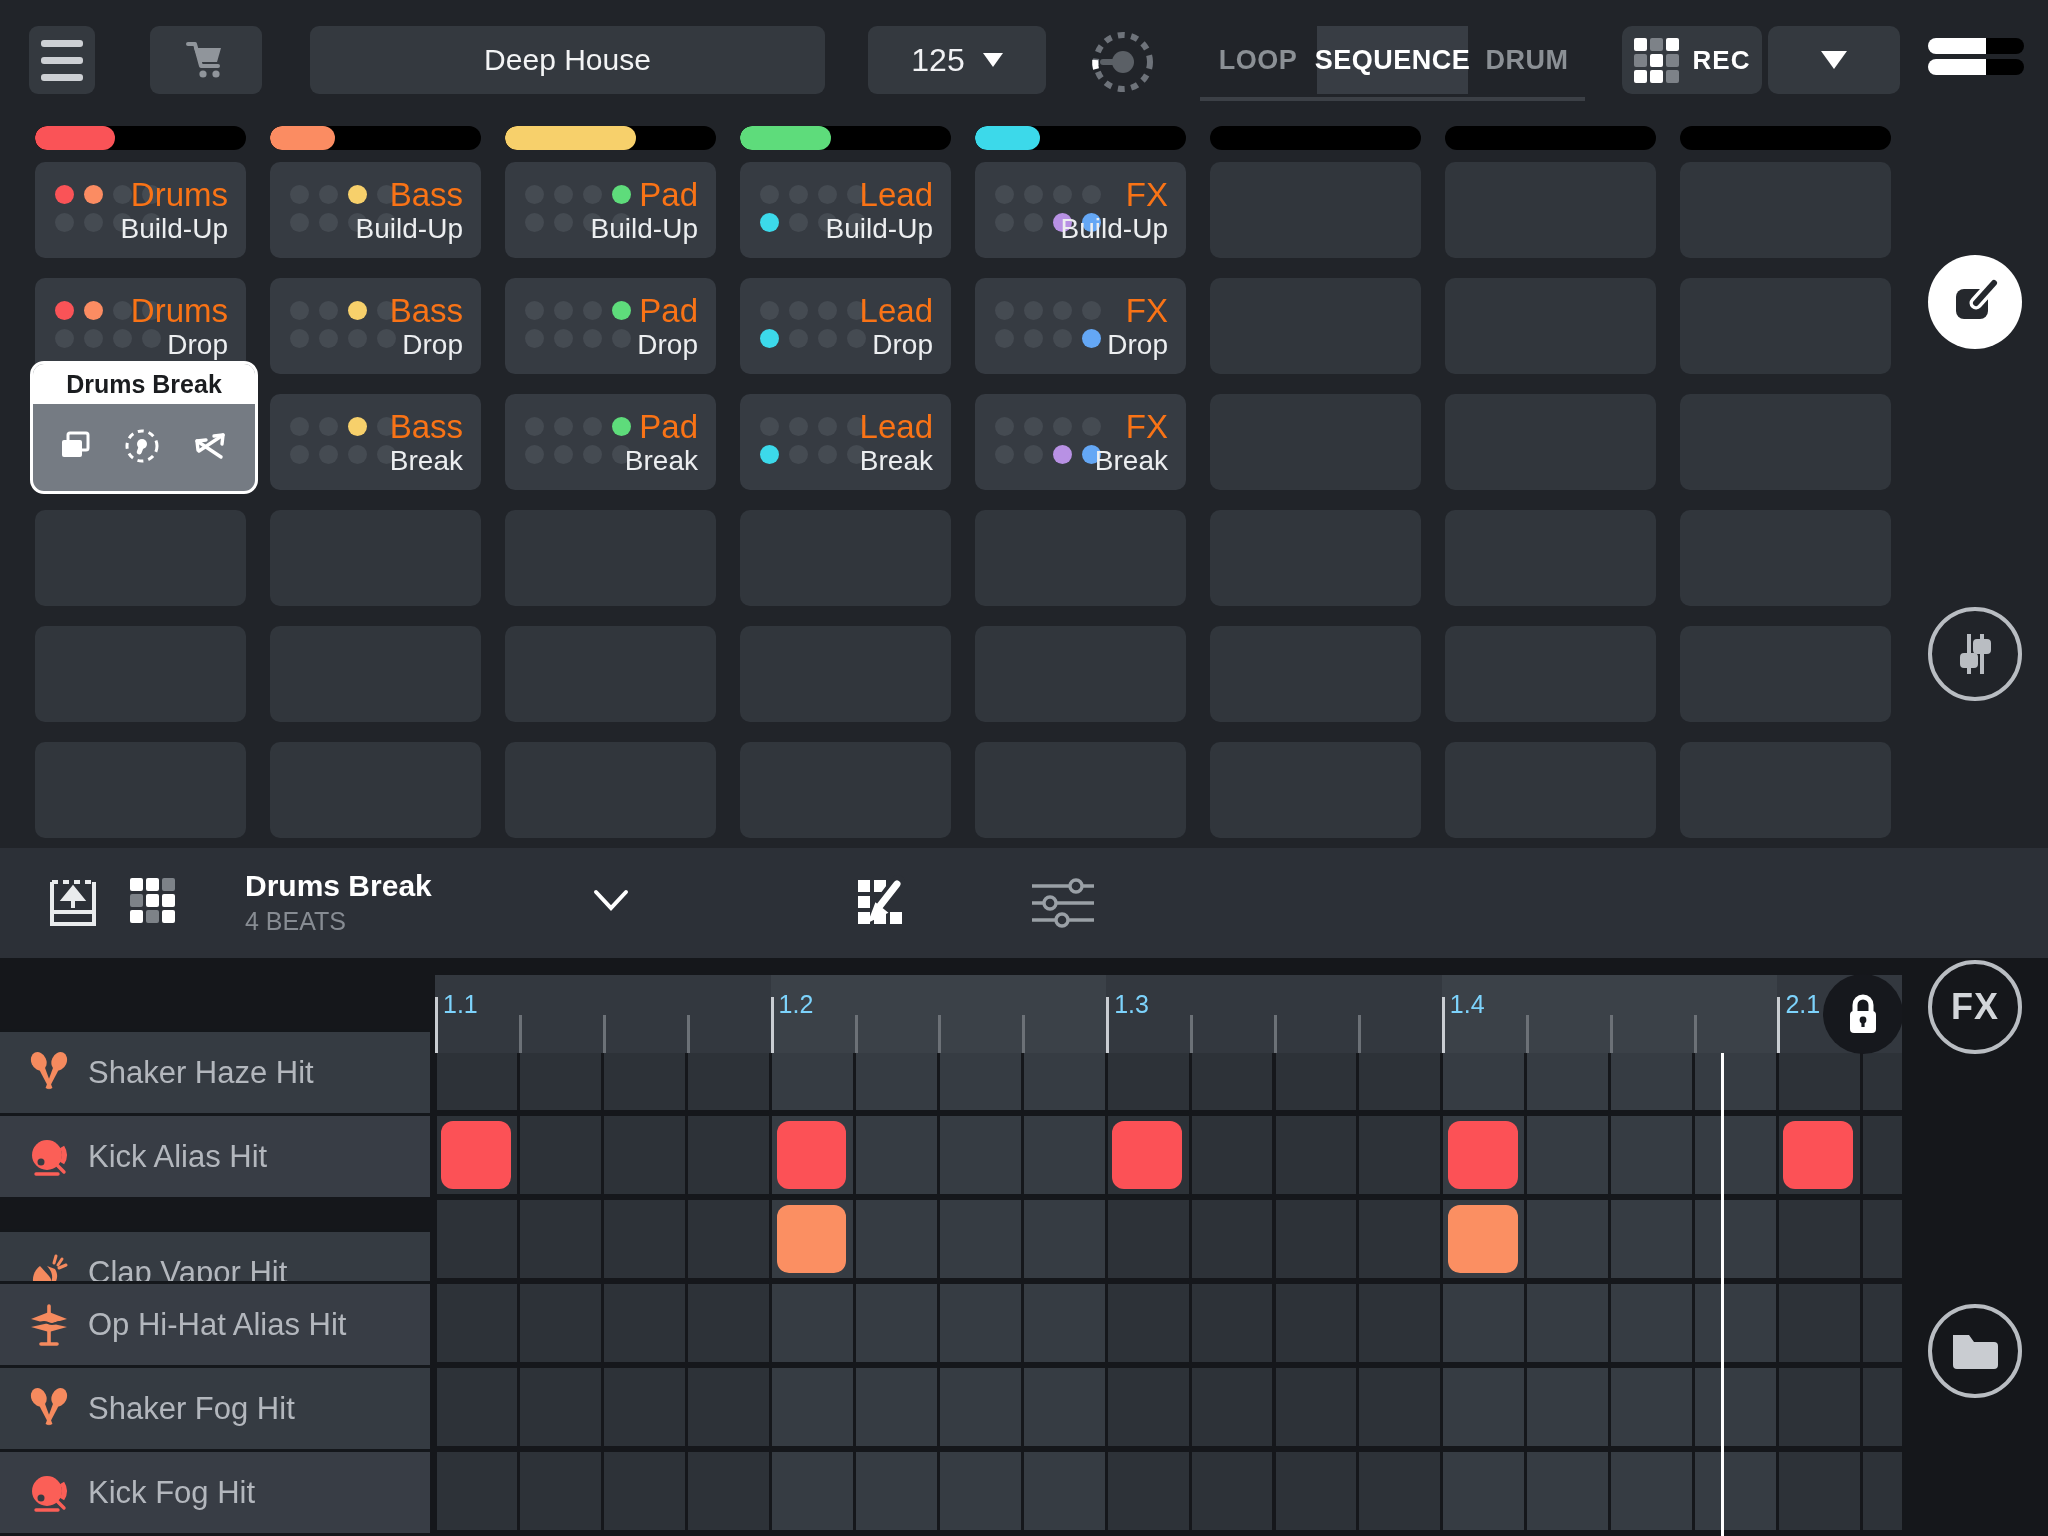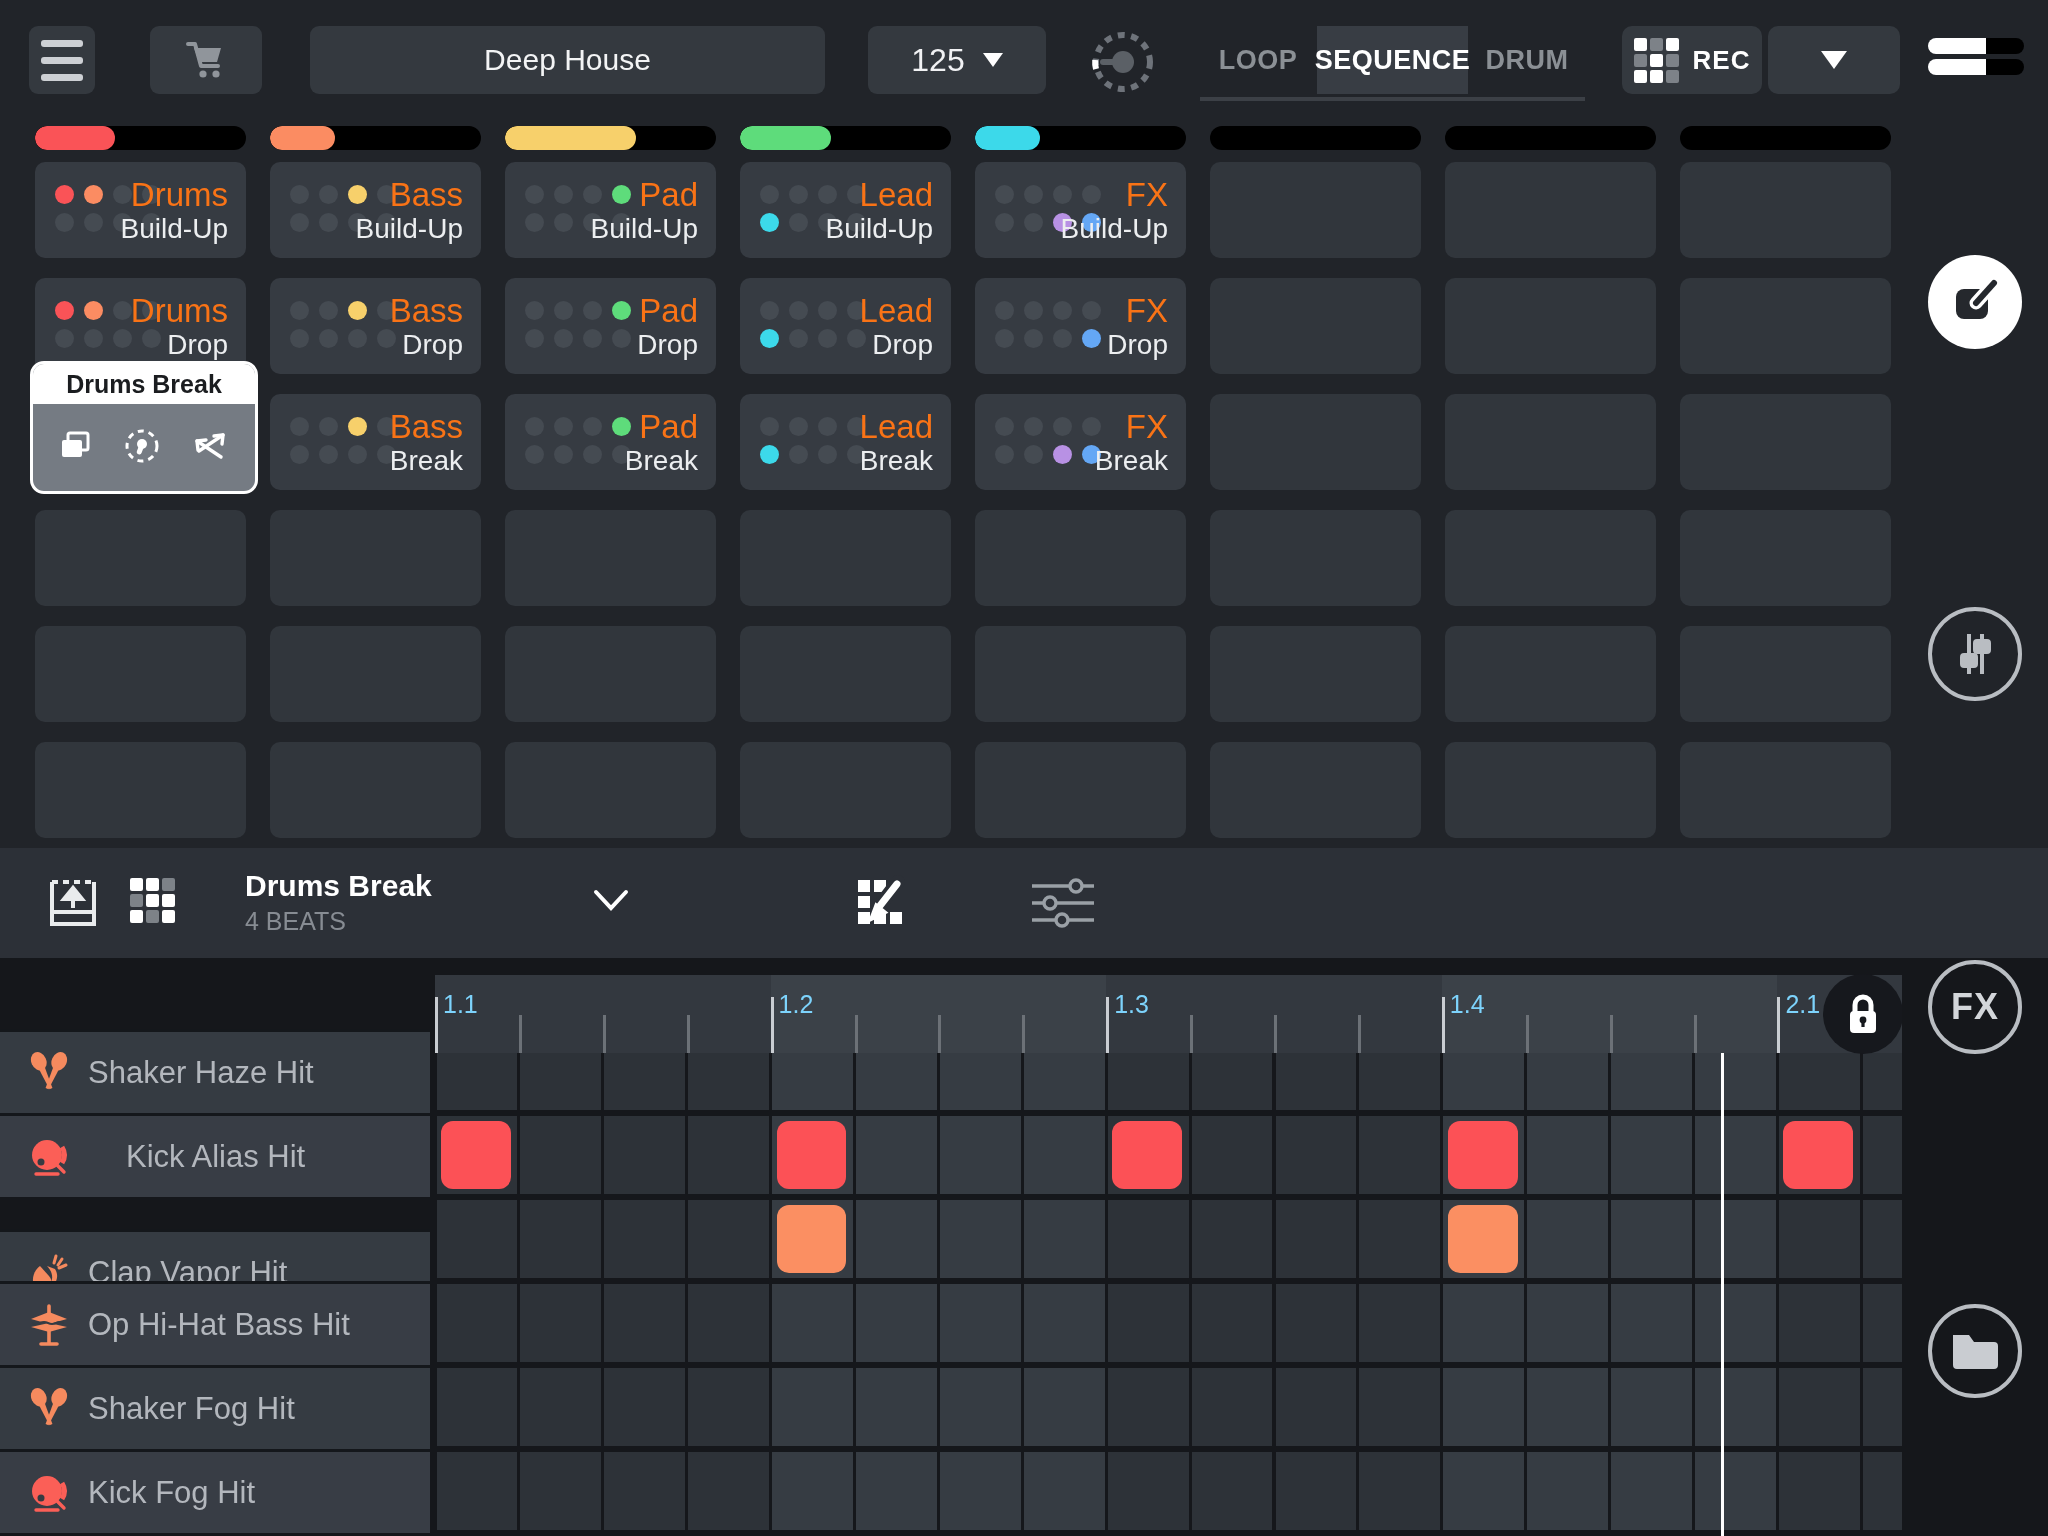--- a/index.html
+++ b/index.html
@@ -506,21 +506,21 @@
         <div class="cell" style="left: 1107.7px; top: 74px; width: 80.9px; height: 78px; background: rgb(45, 50, 56);"></div>
         <div class="cell" style="left: 1191.6px; top: 74px; width: 80.9px; height: 78px; background: rgb(45, 50, 56);"></div>
         <div class="cell" style="left: 1275.5px; top: 74px; width: 80.9px; height: 78px; background: rgb(45, 50, 56);"></div>
         <div class="cell" style="left: 1359.4px; top: 74px; width: 80.9px; height: 78px; background: rgb(45, 50, 56);"></div>
         <div class="cell" style="left: 1443.3px; top: 74px; width: 80.9px; height: 78px; background: rgb(54, 60, 67);"></div>
         <div class="cell" style="left: 1527.2px; top: 74px; width: 80.9px; height: 78px; background: rgb(54, 60, 67);"></div>
         <div class="cell" style="left: 1611.1px; top: 74px; width: 80.9px; height: 78px; background: rgb(54, 60, 67);"></div>
         <div class="cell" style="left: 1695px; top: 74px; width: 80.9px; height: 78px; background: rgb(54, 60, 67);"></div>
         <div class="cell" style="left: 1778.9px; top: 74px; width: 80.9px; height: 78px; background: rgb(45, 50, 56);"></div>
         <div class="cell" style="left: 1862.8px; top: 74px; width: 80.9px; height: 78px; background: rgb(45, 50, 56);"></div>
-        <div class="trk-row" style="top: 155px; height: 81px; border-top: 3px solid rgb(20, 23, 27); background: rgb(56, 61, 69); gap: 38px;">
+        <div class="trk-row" style="top: 155px; height: 81px; border-top: 3px solid rgb(20, 23, 27); background: rgb(56, 61, 69);">
           <span class="trk-ic"><svg width="46" height="46" viewBox="0 0 46 46">
               <circle cx="21" cy="21" r="15" fill="#fb5f57"></circle>
               <path d="M36 13 a15 15 0 0 1 0 16" stroke="#fb5f57" stroke-width="5" fill="none"></path>
               <circle cx="15" cy="28" r="3.5" fill="#353b42"></circle>
               <path d="M10 40 h22 M30 30 l8 8" stroke="#fb5f57" stroke-width="3.4" stroke-linecap="round"></path>
             </svg></span>
           <span class="nm">Kick Alias Hit</span>
         </div>
         <div class="cell" style="left: 436.5px; top: 158px; width: 80.9px; height: 78px; background: rgb(45, 50, 56);"></div>
         <div class="note" style="left: 441px; top: 163px; width: 69.9px; height: 68px; background: rgb(252, 81, 86);"></div>
@@ -573,21 +573,21 @@
         <div class="cell" style="left: 1695px; top: 242px; width: 80.9px; height: 78px; background: rgb(54, 60, 67);"></div>
         <div class="cell" style="left: 1778.9px; top: 242px; width: 80.9px; height: 78px; background: rgb(45, 50, 56);"></div>
         <div class="cell" style="left: 1862.8px; top: 242px; width: 80.9px; height: 78px; background: rgb(45, 50, 56);"></div>
         <div class="trk-row" style="top: 323px; height: 81px; border-top: 3px solid rgb(20, 23, 27); background: rgb(56, 61, 69);">
           <span class="trk-ic"><svg width="46" height="46" viewBox="0 0 46 46">
               <path d="M23 4 v38 M15 42 h16" stroke="#f58a5e" stroke-width="3.6" stroke-linecap="round"></path>
               <path d="M5 17 L23 10 L41 17 L23 22 Z" fill="#f58a5e"></path>
               <path d="M5 25 L23 30 L41 25 L23 21 Z" fill="#f58a5e"></path>
               <path d="M6 21 q4 2 8 0 q4 -2 8 0 q4 2 8 0 q4 -2 8 0" stroke="#353b42" stroke-width="2" fill="none"></path>
             </svg></span>
-          <span class="nm">Op Hi-Hat Bass Hit</span>
+          <span class="nm">Op Hi-Hat Alias Hit</span>
         </div>
         <div class="cell" style="left: 436.5px; top: 326px; width: 80.9px; height: 78px; background: rgb(45, 50, 56);"></div>
         <div class="cell" style="left: 520.4px; top: 326px; width: 80.9px; height: 78px; background: rgb(45, 50, 56);"></div>
         <div class="cell" style="left: 604.3px; top: 326px; width: 80.9px; height: 78px; background: rgb(45, 50, 56);"></div>
         <div class="cell" style="left: 688.2px; top: 326px; width: 80.9px; height: 78px; background: rgb(45, 50, 56);"></div>
         <div class="cell" style="left: 772.1px; top: 326px; width: 80.9px; height: 78px; background: rgb(54, 60, 67);"></div>
         <div class="cell" style="left: 856px; top: 326px; width: 80.9px; height: 78px; background: rgb(54, 60, 67);"></div>
         <div class="cell" style="left: 939.9px; top: 326px; width: 80.9px; height: 78px; background: rgb(54, 60, 67);"></div>
         <div class="cell" style="left: 1023.8px; top: 326px; width: 80.9px; height: 78px; background: rgb(54, 60, 67);"></div>
         <div class="cell" style="left: 1107.7px; top: 326px; width: 80.9px; height: 78px; background: rgb(45, 50, 56);"></div>

